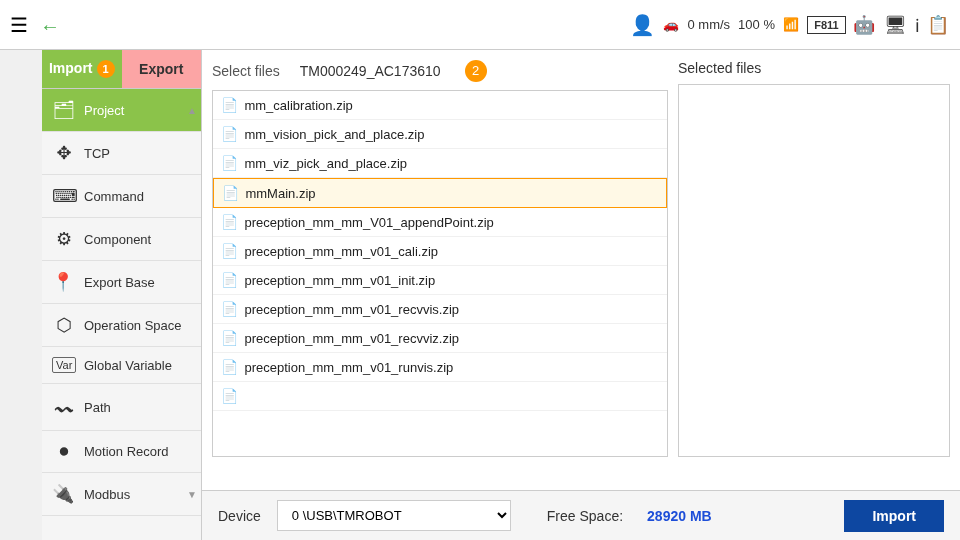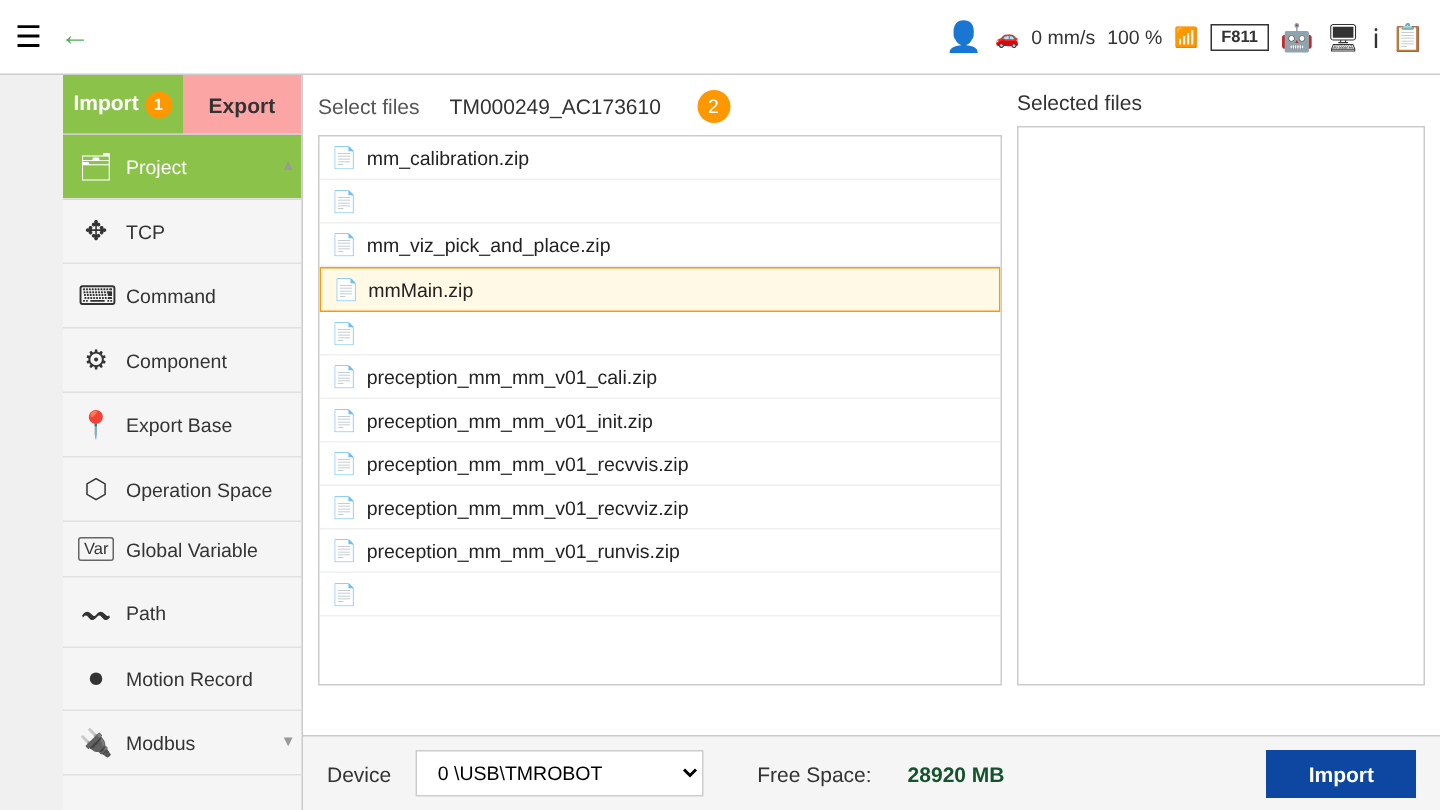--- a/index.html
+++ b/index.html
@@ -190,29 +190,29 @@
       background: #f5f5f5;
       border-top: 1px solid #ccc;
       display: flex;
       align-items: center;
       padding: 0 16px;
       gap: 16px;
       margin-top: 23px;
     }
     .device-label { font-size: 14px; color: #333; }
     .device-select {
-      width: 192px;
+      width: 234px;
       padding: 6px 10px;
       border: 1px solid #ccc;
       font-size: 13px;
       background: #fff;
       cursor: pointer;
     }
     .free-space-label { font-size: 14px; color: #333; margin-left: 20px; }
-    .free-space-value { font-size: 14px; color: #14532d; font-weight: bold; margin-left: 8px; }
+    .free-space-value { font-size: 14px; color: #1d4ed8; font-weight: bold; margin-left: 8px; }
     .spacer { flex: 1; }
     .import-btn {
       background: #0d47a1;
       color: white;
       border: none;
       padding: 8px 28px;
       font-size: 14px;
       font-weight: bold;
       cursor: pointer;
     }
@@ -311,31 +311,33 @@
           <span>TM000249_AC173610</span>
           <span class="badge-2">2</span>
         </div>
         <div class="file-list-box">
           <div class="file-item">
             <span class="file-icon">📄</span>
             <span>mm_calibration.zip</span>
           </div>
           <div class="file-item">
             <span class="file-icon">📄</span>
+            <span>mm_vision_pick_and_place.zip</span>
           </div>
           <div class="file-item">
             <span class="file-icon">📄</span>
             <span>mm_viz_pick_and_place.zip</span>
           </div>
           <div class="file-item selected">
             <span class="file-icon">📄</span>
             <span>mmMain.zip</span>
           </div>
           <div class="file-item">
             <span class="file-icon">📄</span>
+            <span>preception_mm_mm_V01_appendPoint.zip</span>
           </div>
           <div class="file-item">
             <span class="file-icon">📄</span>
             <span>preception_mm_mm_v01_cali.zip</span>
           </div>
           <div class="file-item">
             <span class="file-icon">📄</span>
             <span>preception_mm_mm_v01_init.zip</span>
           </div>
           <div class="file-item">

